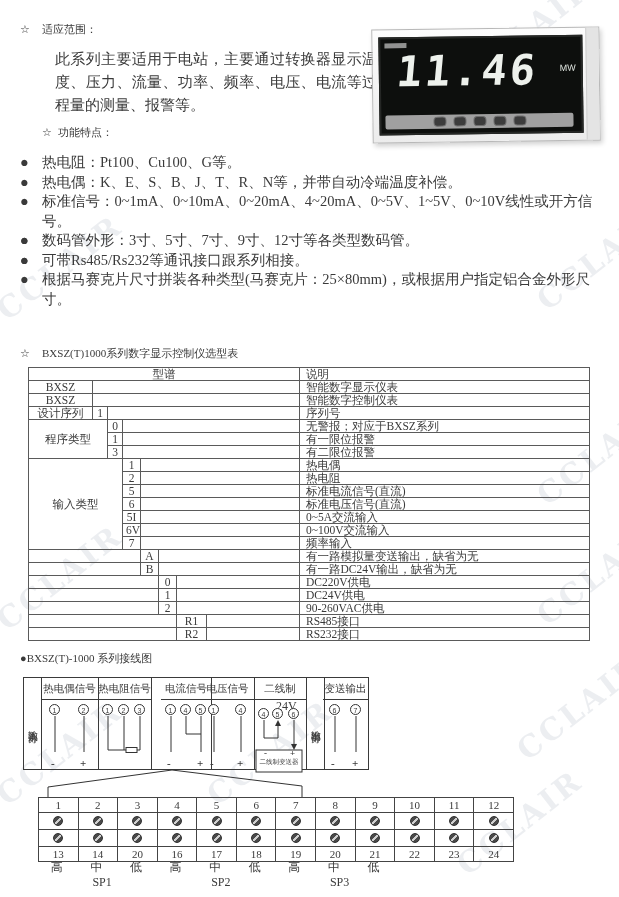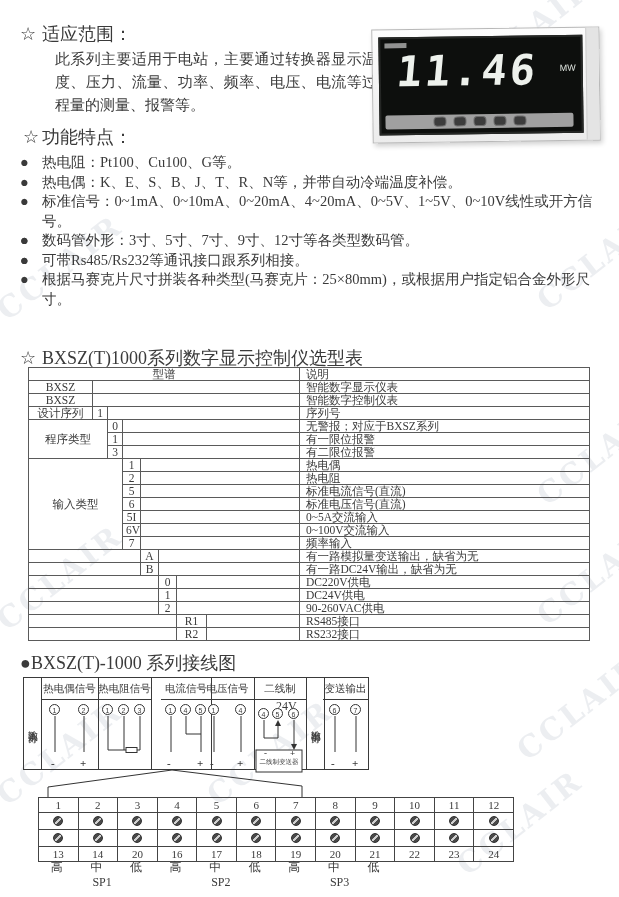--- a/index.html
+++ b/index.html
@@ -5,21 +5,21 @@
   html,body{margin:0;padding:0;background:#dcdcdc;}
   #canvas{position:relative;width:619px;height:897px;background:#ffffff;overflow:hidden;
           font-family:"Liberation Serif","DejaVu Serif",serif;color:#3a3a3a;}
   .abs{position:absolute;}
   
   .wm{position:absolute;font-family:"DejaVu Serif",serif;font-weight:bold;font-size:30px;
       letter-spacing:3px;color:rgba(110,120,145,0.13);transform:rotate(-38deg);white-space:nowrap;
       pointer-events:none;z-index:0;}
   .z{z-index:1;}
   
-  .sec-title{font-size:18px;white-space:nowrap;}
+  .sec-title{font-size:11px;white-space:nowrap;}
   .star{display:inline-block;width:22px;}
   #intro-para{font-size:15px;line-height:23px;width:322px;text-align:justify;}
   
   #meter-case{position:absolute;left:372px;top:28px;width:226px;height:112px;
       background:linear-gradient(180deg,#fdfdfd,#ececec);border:1px solid #b8b8b8;
       box-shadow:2px 3px 5px rgba(0,0,0,0.18);transform:rotate(-0.8deg);}
   #meter-side{position:absolute;right:0;top:0;width:12px;height:100%;background:#e4e4e4;border-left:1px solid #cfcfcf;}
   #meter-front{position:absolute;left:6px;top:7px;width:200px;height:94px;background:#0d0f0d;border:2px solid #252725;}
   #meter-brandmark{position:absolute;left:4px;top:4px;width:22px;height:5px;background:rgba(255,255,255,0.55);}
   #meter-digits{position:absolute;left:16px;top:8px;font-family:"DejaVu Sans Mono",monospace;
@@ -104,21 +104,21 @@
       <div id="meter-btnband">
         <span class="meter-btn"></span>
         <span class="meter-btn"></span>
         <span class="meter-btn"></span>
         <span class="meter-btn"></span>
         <span class="meter-btn"></span>
       </div>
     </div>
   </div>
 
-  <div class="abs sec-title z" style="left:20px;top:125px;text-align:center;">
+  <div class="abs sec-title z" style="left:36px;top:125px;text-align:center;">
     <span class="star">☆</span><span>功能特点：</span>
   </div>
   <ul id="features" class="abs z" style="left:20px;top:153px;">
       <li><span class="bullet">●</span><span>热电阻：Pt100、Cu100、G等。</span></li>
       <li><span class="bullet">●</span><span>热电偶：K、E、S、B、J、T、R、N等，并带自动冷端温度补偿。</span></li>
       <li><span class="bullet">●</span><span>标准信号：0~1mA、0~10mA、0~20mA、4~20mA、0~5V、1~5V、0~10V线性或开方信号。</span></li>
       <li><span class="bullet">●</span></li>
       <li><span class="bullet">●</span><span>数码管外形：3寸、5寸、7寸、9寸、12寸等各类型数码管。</span></li>
       <li><span class="bullet">●</span></li>
       <li><span class="bullet">●</span><span>可带Rs485/Rs232等通讯接口跟系列相接。</span></li>

